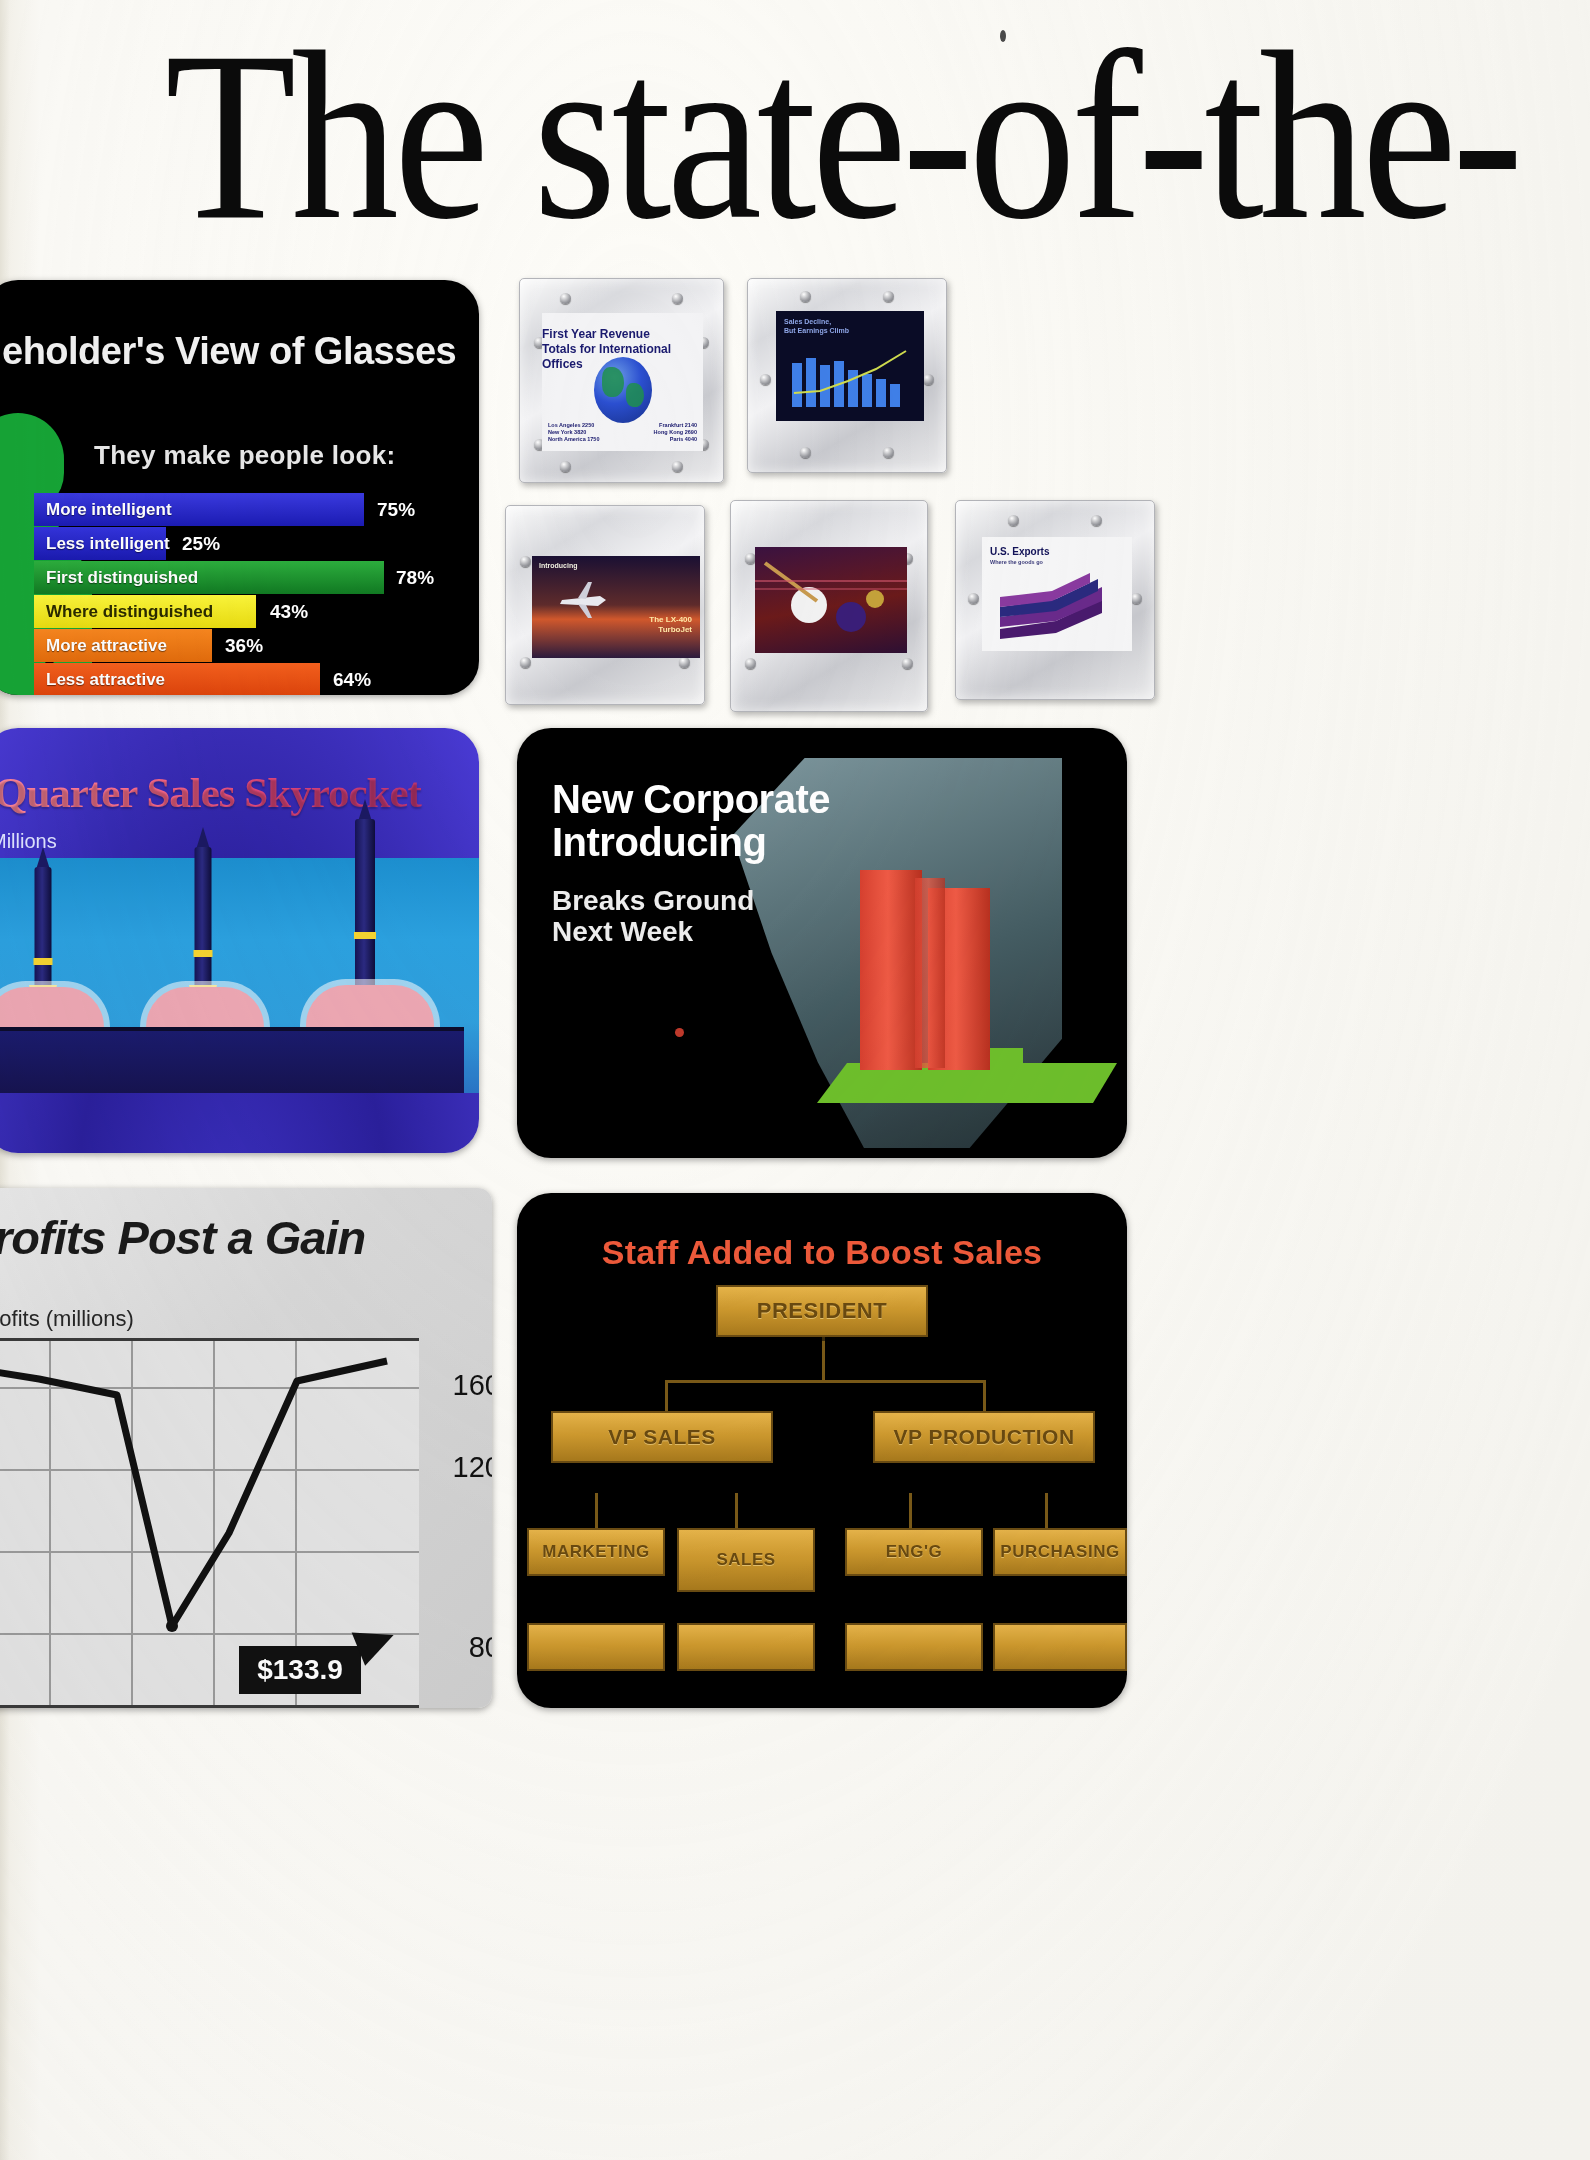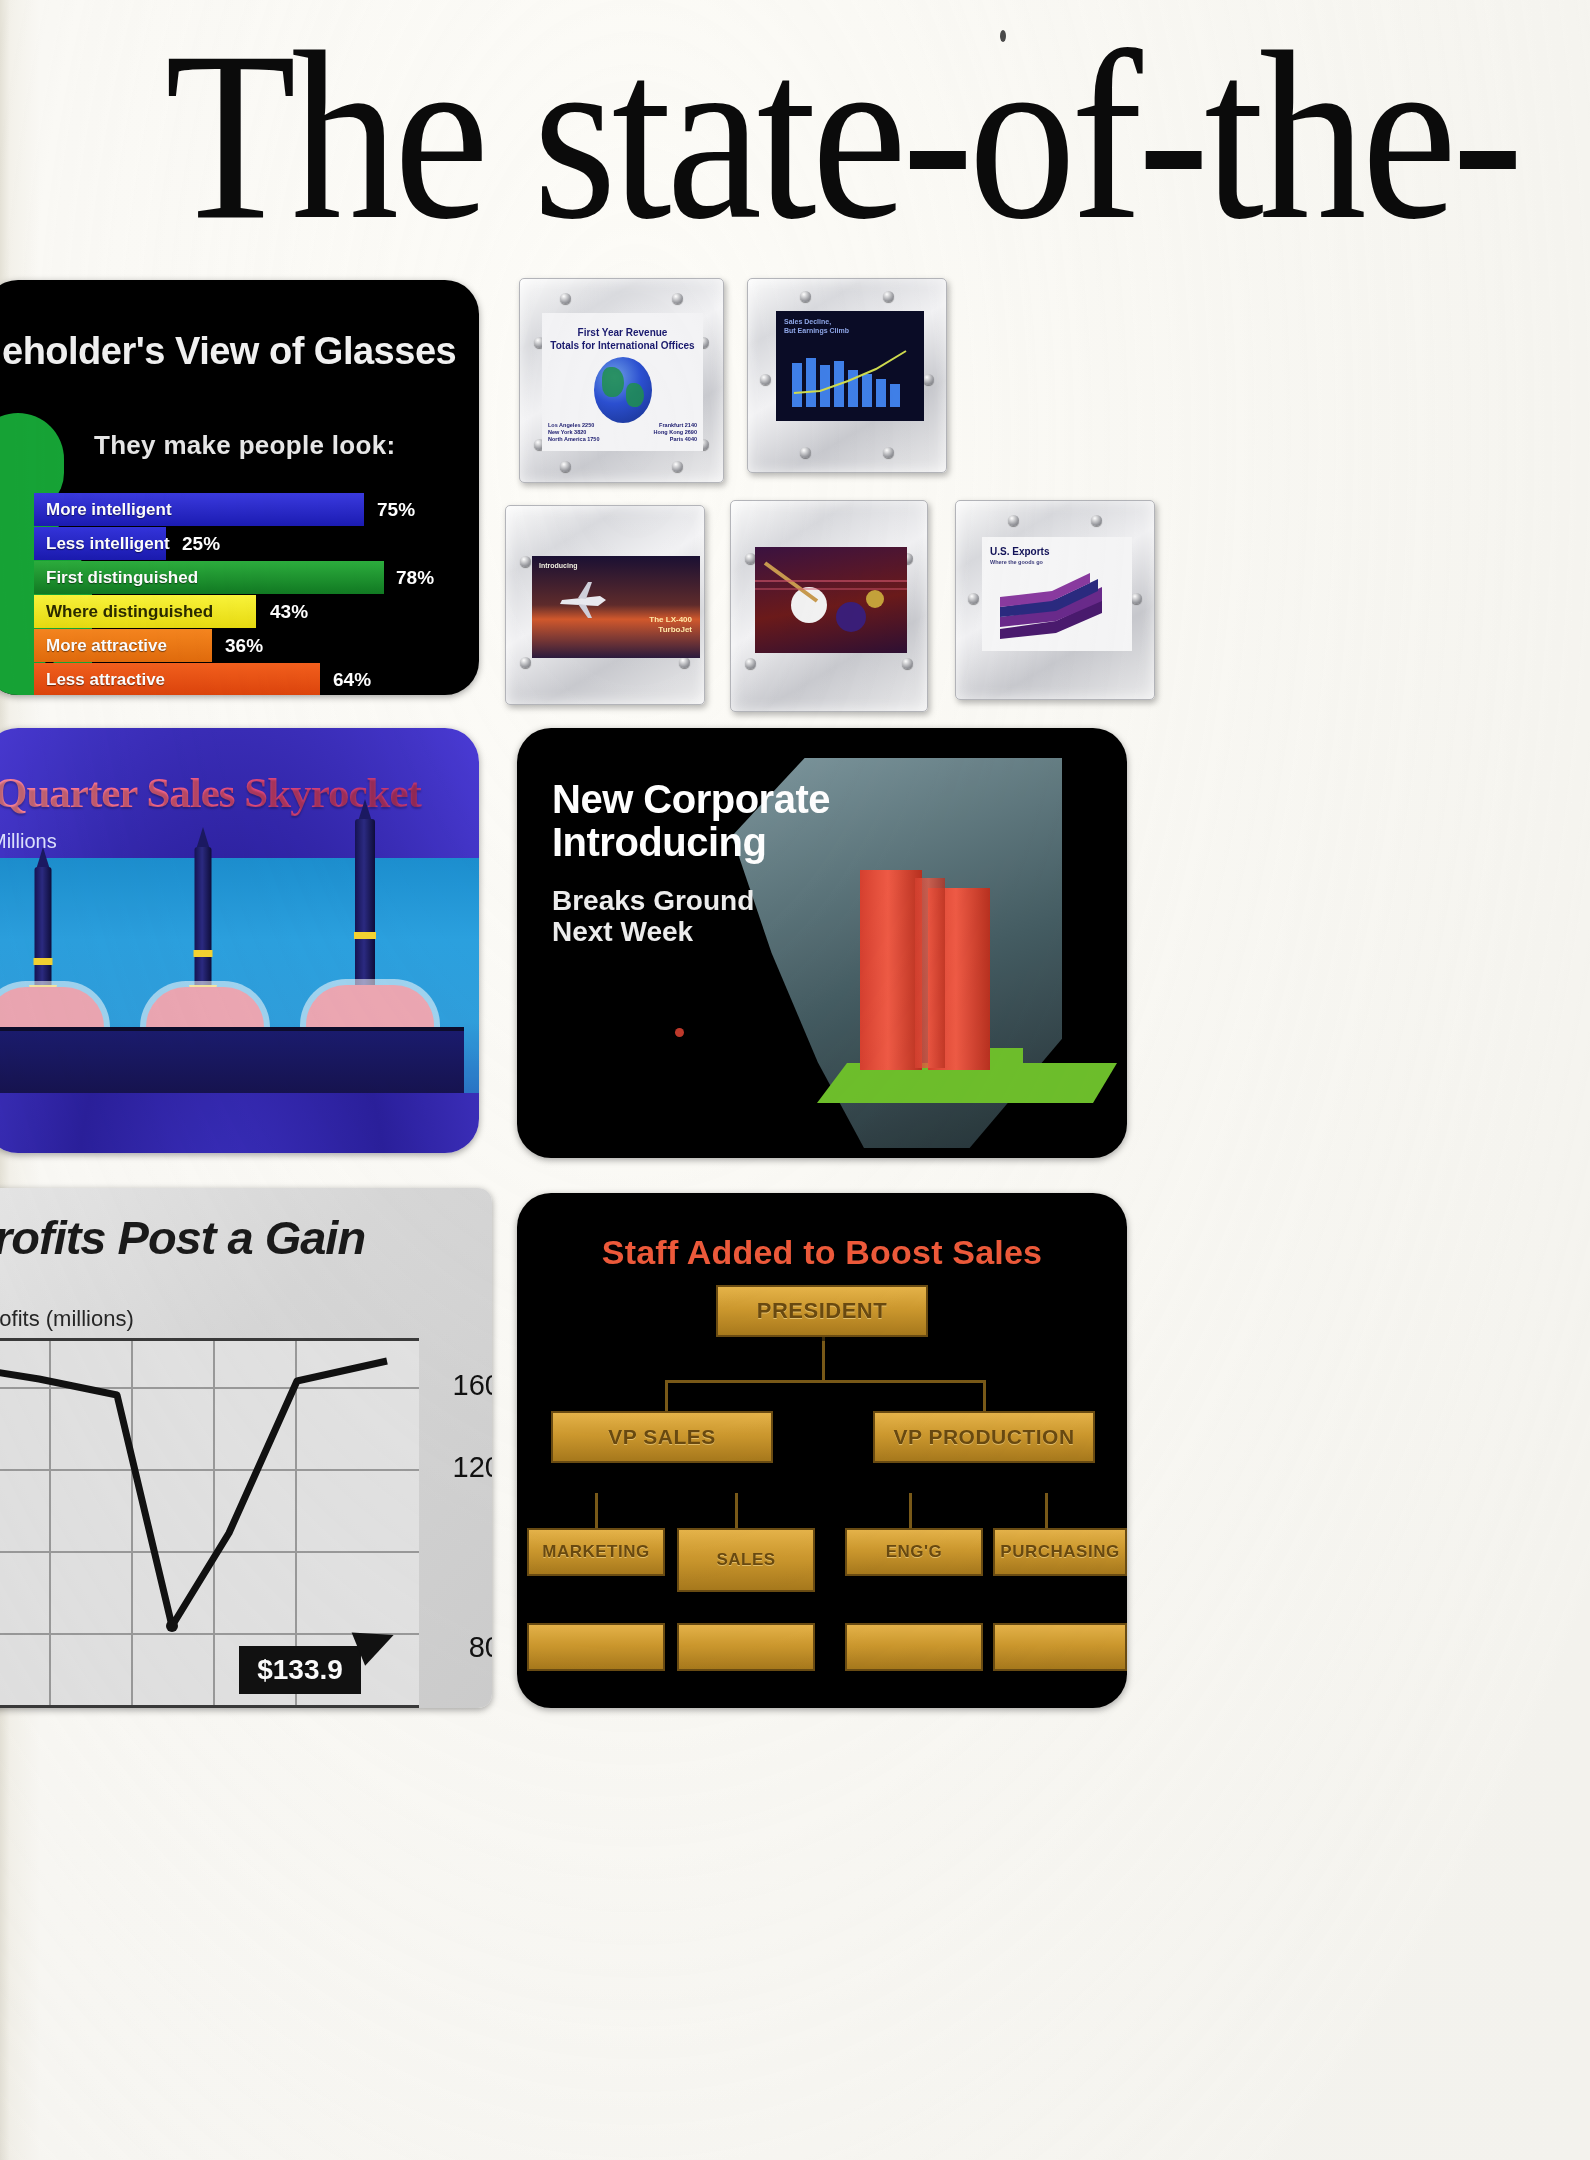--- a/index.html
+++ b/index.html
@@ -47,21 +47,21 @@
   }
 
   
   #panelA{ left:-16px; top:280px; width:495px; height:415px; background:#000; }
   #panelA .ptitle{
     position:absolute; left:18px; top:50px;
     font-size:38px; font-weight:700; color:#f2f2f2; white-space:nowrap;
     letter-spacing:-.5px;
   }
   #panelA .sub{
-    position:absolute; left:110px; top:150px;
+    position:absolute; left:110px; top:160px;
     font-size:26px; font-weight:700; color:#e8e8e8; letter-spacing:.3px;
   }
   .figure{
     position:absolute; left:-40px; top:133px; width:135px; height:290px;
   }
   .figure .head{
     position:absolute; left:28px; top:0; width:92px; height:100px;
     background:#16a536; border-radius:46px 46px 40px 40px;
   }
   .figure .body{
@@ -190,21 +190,21 @@
     border:1px solid #b4b5ba;
     border-radius:5px;
     box-shadow: 2px 3px 6px rgba(0,0,0,.28), inset 0 0 14px rgba(255,255,255,.8);
   }
   .screw{
     position:absolute; width:11px; height:11px; border-radius:50%;
     background: radial-gradient(circle at 35% 30%, #ffffff, #9a9ba0 60%, #6d6e73);
     box-shadow:0 1px 1px rgba(0,0,0,.4);
   }
   .slide{ position:absolute; overflow:hidden; }
-  .tsub{ font-size:10px; font-weight:700; color:#1a1a6e; text-align:center; line-height:1.25; }
+  .tsub{ font-size:12px; font-weight:700; color:#1a1a6e; line-height:1.25; }
 
   
   .globe{
     position:absolute; border-radius:50%;
     background: radial-gradient(circle at 35% 30%, #6fa0e8 0%, #2b4fd0 45%, #17308a 100%);
   }
   .globe .land{ position:absolute; background:#1f8f4e; border-radius:40% 60% 55% 45%; opacity:.85; }
 
   .minibar{ position:absolute; bottom:0; background:#3f7fe8; }
 

